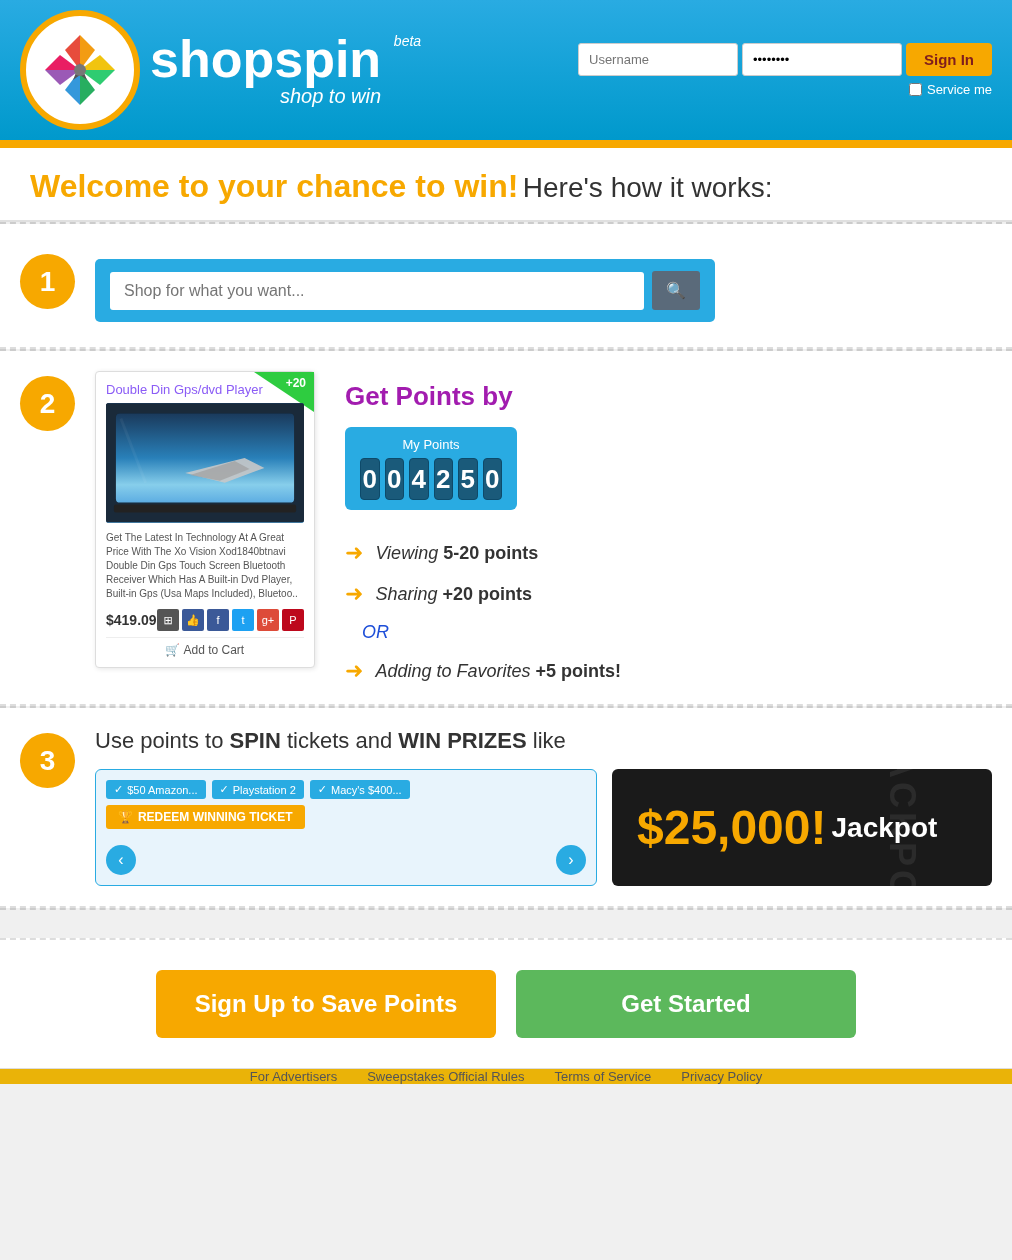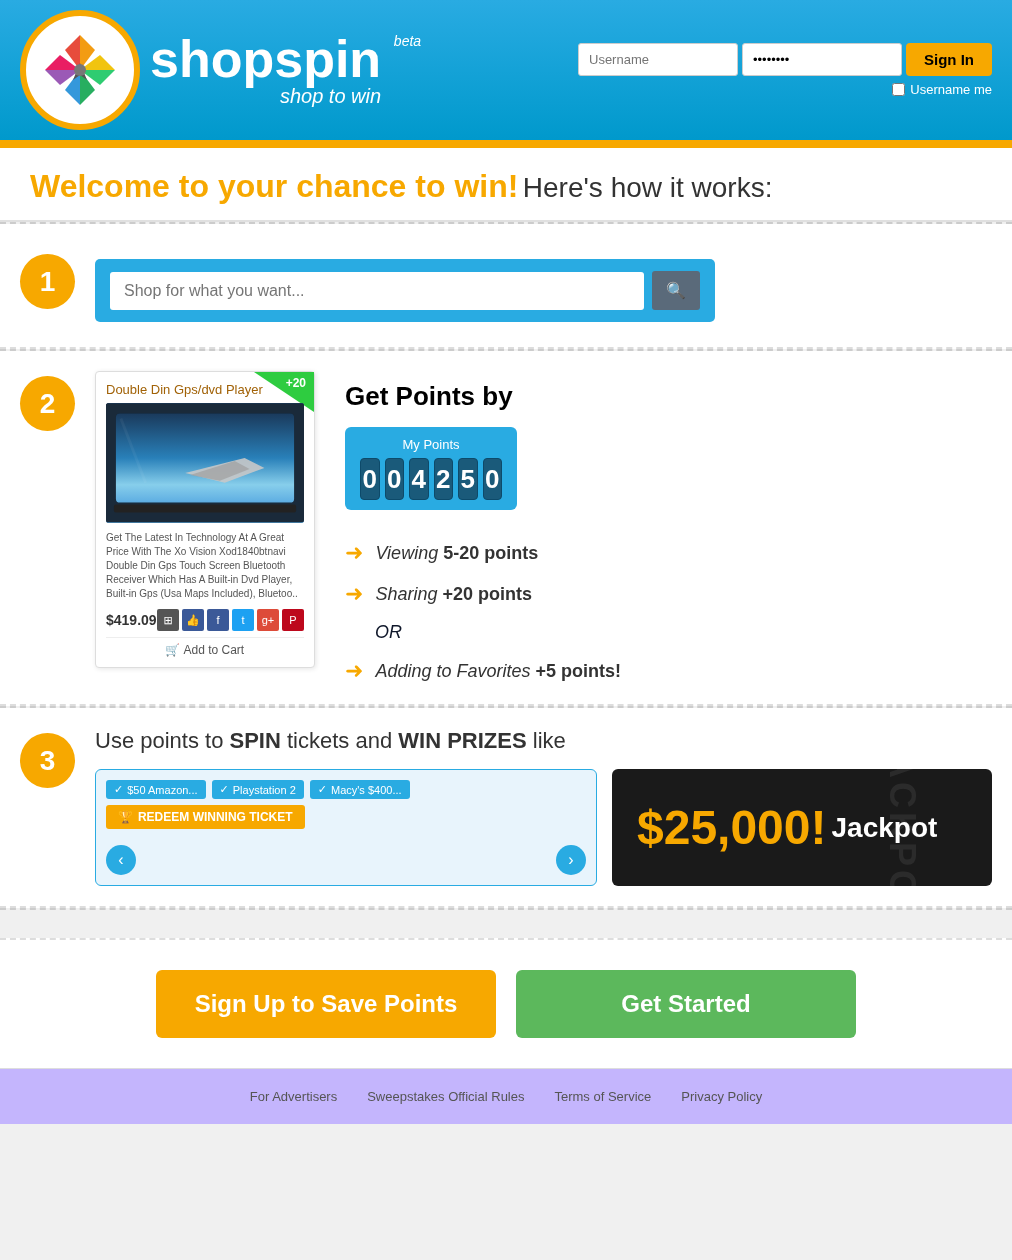--- a/index.html
+++ b/index.html
@@ -75,21 +75,21 @@
     .header-input {
       padding: 8px 10px;
       border: 1px solid #ccc;
       border-radius: 3px;
       font-size: 13px;
       width: 160px;
       background: white;
     }
     .signin-btn {
       background: #f7a800;
-      color: #000000;
+      color: #7f1d1d;
       border: none;
       border-radius: 4px;
       padding: 8px 18px;
       font-size: 15px;
       font-weight: bold;
       cursor: pointer;
     }
     .remember-me {
       display: flex;
       align-items: center;
@@ -215,21 +215,21 @@
       display: flex;
       align-items: flex-start;
       justify-content: flex-end;
     }
     .product-badge-text {
       font-size: 12px;
       font-weight: bold;
     }
     .product-title {
       font-size: 13px;
-      color: #a16207;
+      color: #8b5cf6;
       margin-bottom: 6px;
       font-weight: normal;
     }
     .product-image {
       width: 100%;
       height: 120px;
       background: linear-gradient(135deg, #1a1a2e, #16213e, #0f3460, #87ceeb);
       border-radius: 3px;
       display: flex;
       align-items: center;
@@ -289,21 +289,21 @@
       padding-top: 5px;
     }
 
     
     .points-area {
       flex: 1;
       padding-top: 10px;
     }
     .get-points-title {
       font-size: 26px;
-      color: #000000;
+      color: #a21caf;
       margin-bottom: 15px;
     }
     .get-points-title span {
       font-weight: bold;
     }
     .my-points-box {
       background: #29abe2;
       border-radius: 6px;
       padding: 10px 15px;
       display: inline-block;
@@ -353,22 +353,22 @@
       font-size: 22px;
     }
     .action-text em {
       font-style: italic;
     }
     .action-text strong {
       font-weight: bold;
     }
     .or-text {
       font-size: 18px;
-      color: #0f172a;
-      margin-left: 30px;
+      color: #1d4ed8;
+      margin-left: 17px;
       font-style: italic;
     }
     .step3-title {
       font-size: 22px;
       color: #333;
       margin-bottom: 15px;
     }
     .step3-title strong {
       font-weight: bold;
     }
@@ -496,22 +496,21 @@
       border-radius: 6px;
       padding: 20px 0;
       font-size: 24px;
       font-weight: bold;
       cursor: pointer;
       width: 340px;
     }
 
     
     .footer {
-      background: #c4b5fd;
-      padding: 20px;
+      background: #eab308;
       display: flex;
       justify-content: center;
       gap: 30px;
       border-top: 1px solid #ddd;
     }
     .footer a {
       color: #555;
       text-decoration: none;
       font-size: 13px;
     }
@@ -554,21 +553,21 @@
     </div>
   </div>
   <div class="header-right">
     <div class="header-inputs">
       <input class="header-input" type="text" placeholder="Username" style="">
       <input class="header-input" type="password" value="••••••••" style="">
       <button class="signin-btn">Sign In</button>
     </div>
     <div class="remember-me">
       <input type="checkbox" style="">
-      <label>Username me</label>
+      <label>Service me</label>
     </div>
   </div>
 </div>
 <div class="orange-bar"></div>
 
 <div class="welcome-section">
   <span class="welcome-text">Welcome to your chance to win!</span>
   <span class="welcome-sub"> Here's how it works:</span>
 </div>
 <hr class="dashed-sep">

